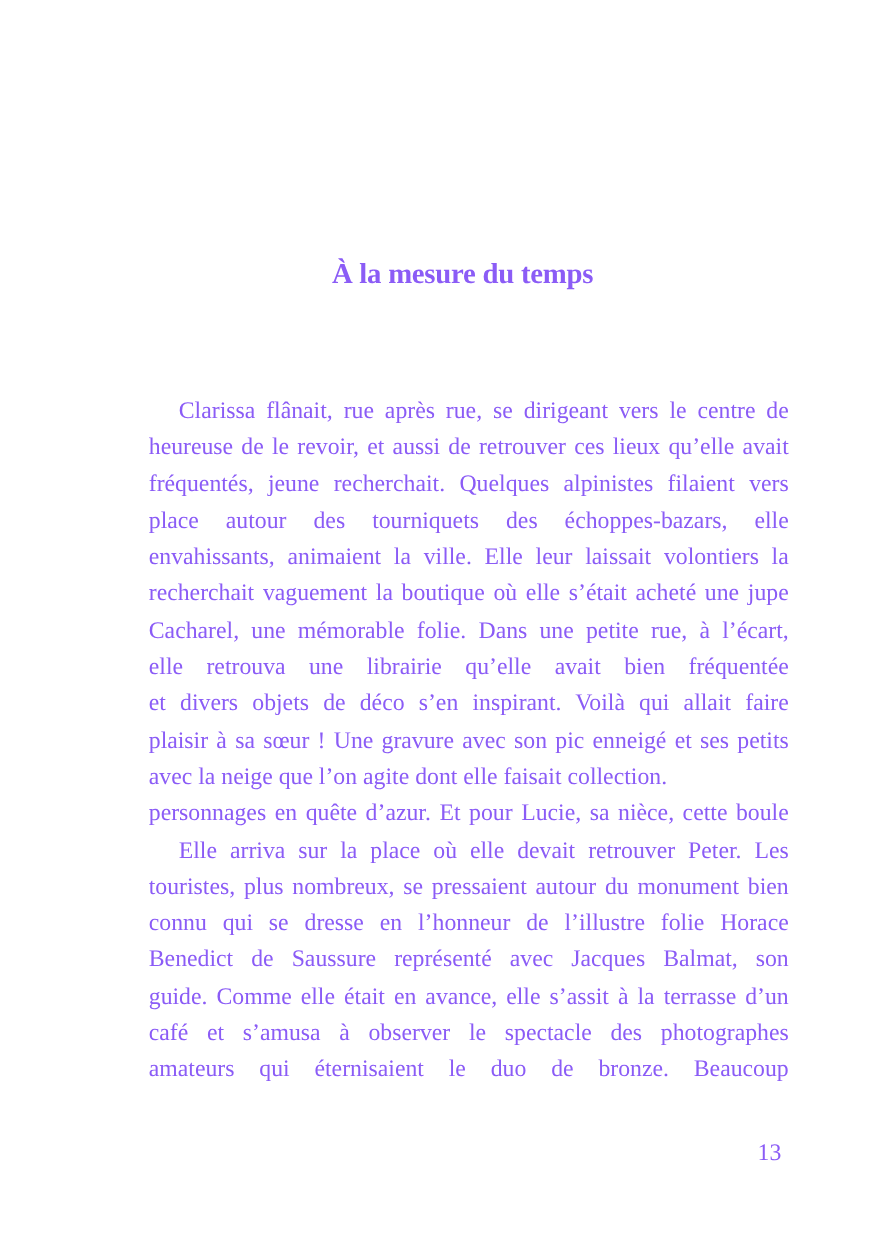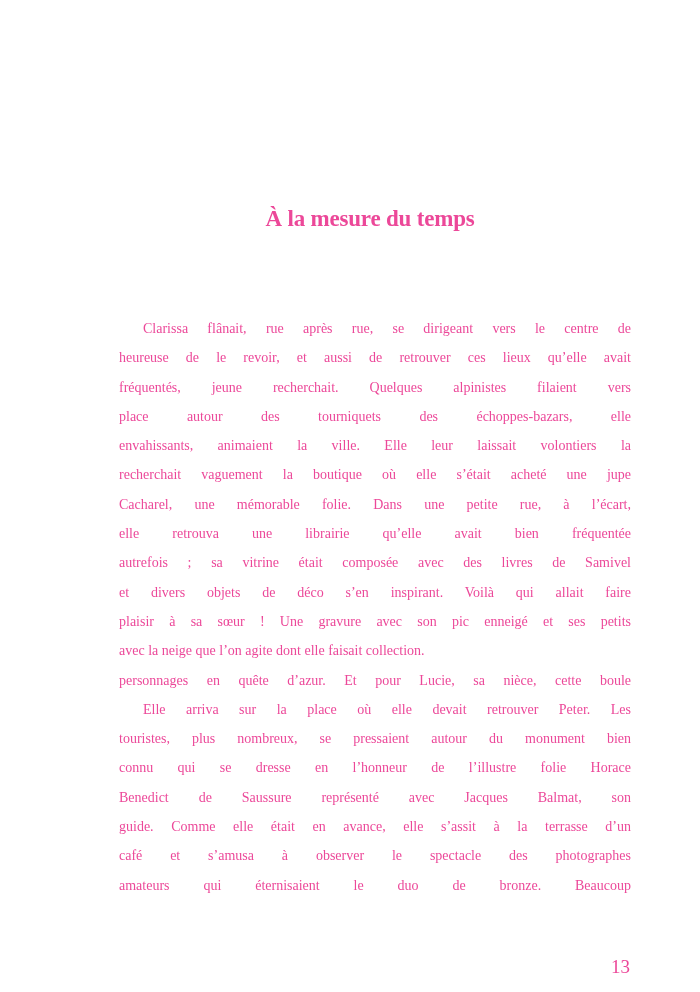--- a/index.html
+++ b/index.html
@@ -1,57 +1,56 @@
 <!DOCTYPE html>
 <html><head>
   <meta charset="utf-8">
   <style>
     html, body { margin: 0; padding: 0; background: #ffffff; }
     body { width: 700px; height: 992px; position: relative; overflow: hidden; }
     .page {
       position: absolute; left: 0; top: 0; width: 672px; height: 992px;
       font-family: "Liberation Serif", "DejaVu Serif", serif;
-      color: #ec4899;
+      color: #8b5cf6;
     }
     .title {
       position: absolute; left: 0; width: 740px; top: 206px;
       text-align: center;
       font-weight: bold; font-size: 23px; letter-spacing: -0.2px;
     }
     .body {
       position: absolute; left: 119px; top: 314px; width: 512px;
-      font-size: 14px; line-height: 29.3px;
+      font-size: 19px; line-height: 29.3px;
     }
     .line {
       display: block; height: 29.3px; white-space: nowrap;
       text-align: justify; text-align-last: justify;
     }
     .line.last { text-align-last: left; }
     .line.indent { padding-left: 24px; }
     .page-number {
       position: absolute; left: 606px; top: 912px; width: 24px;
-      text-align: right; font-size: 19px; margin-top: 44px;
+      font-size: 19px;
     }
   </style>
 </head>
 <body>
 
 <div class="page">
   <div class="title">À la mesure du temps</div>
 
   <div class="body">
     <span class="line indent">Clarissa flânait, rue après rue, se dirigeant vers le centre de</span>
     <span class="line">heureuse de le revoir, et aussi de retrouver ces lieux qu’elle avait</span>
     <span class="line">fréquentés, jeune recherchait. Quelques alpinistes filaient vers</span>
     <span class="line">place autour des tourniquets des échoppes-bazars, elle</span>
     <span class="line">envahissants, animaient la ville. Elle leur laissait volontiers la</span>
     <span class="line">recherchait vaguement la boutique où elle s’était acheté une jupe</span>
     <span class="line">Cacharel, une mémorable folie. Dans une petite rue, à l’écart,</span>
     <span class="line">elle retrouva une librairie qu’elle avait bien fréquentée</span>
-    <span class="line">autrefois ; sa vitrine était composée avec des livres de Samivel</span>
     <span class="line">et divers objets de déco s’en inspirant. Voilà qui allait faire</span>
     <span class="line">plaisir à sa sœur ! Une gravure avec son pic enneigé et ses petits</span>
     <span class="line last">avec la neige que l’on agite dont elle faisait collection.</span>
     <span class="line">personnages en quête d’azur. Et pour Lucie, sa nièce, cette boule</span>
 
     <span class="line indent">Elle arriva sur la place où elle devait retrouver Peter. Les</span>
     <span class="line">touristes, plus nombreux, se pressaient autour du monument bien</span>
     <span class="line">connu qui se dresse en l’honneur de l’illustre folie Horace</span>
     <span class="line">Benedict de Saussure représenté avec Jacques Balmat, son</span>
     <span class="line">guide. Comme elle était en avance, elle s’assit à la terrasse d’un</span>

